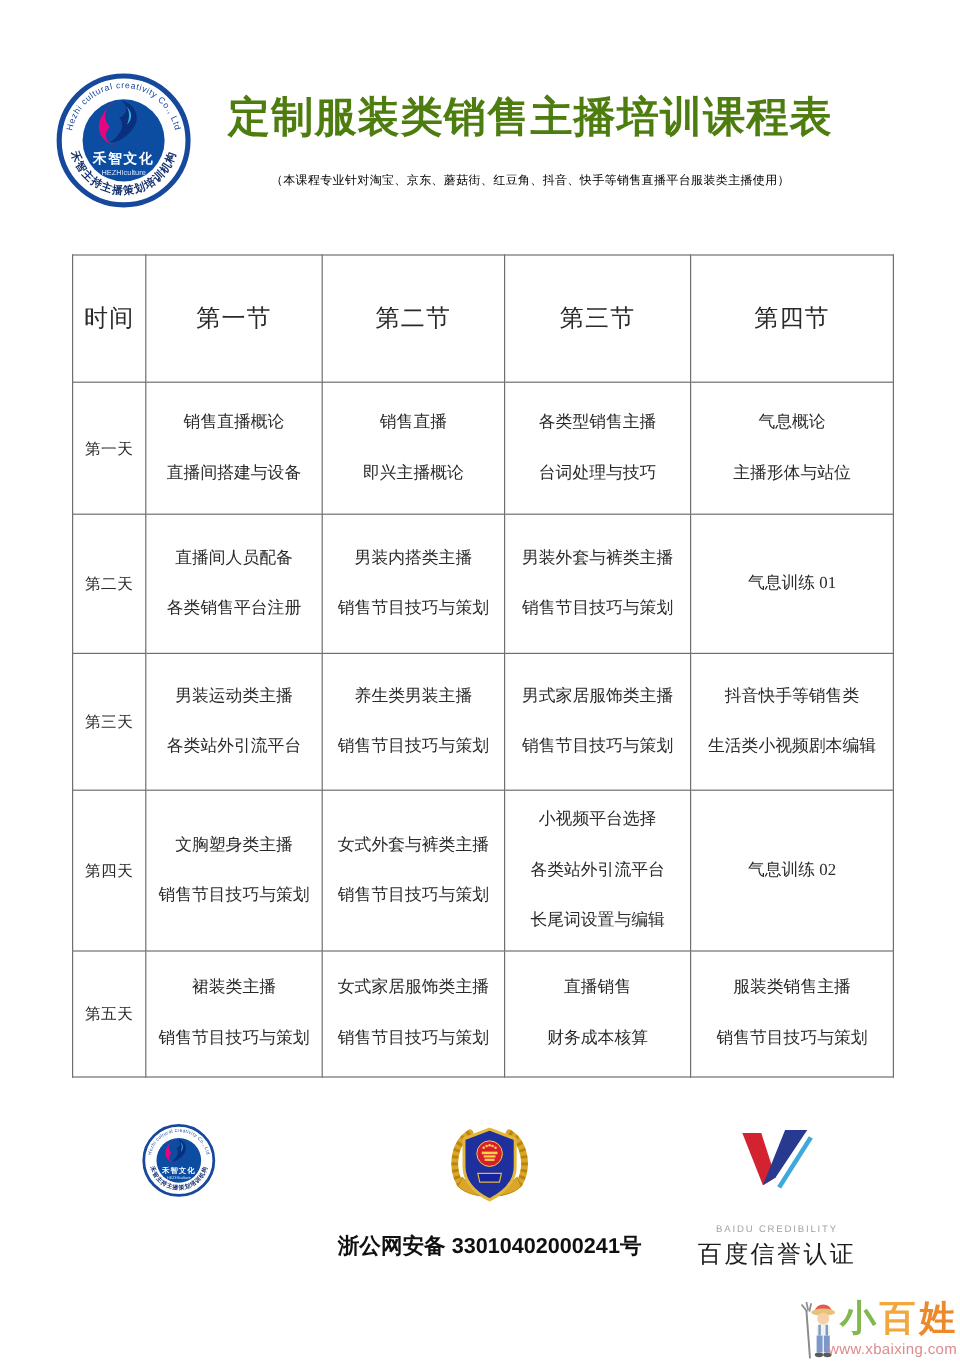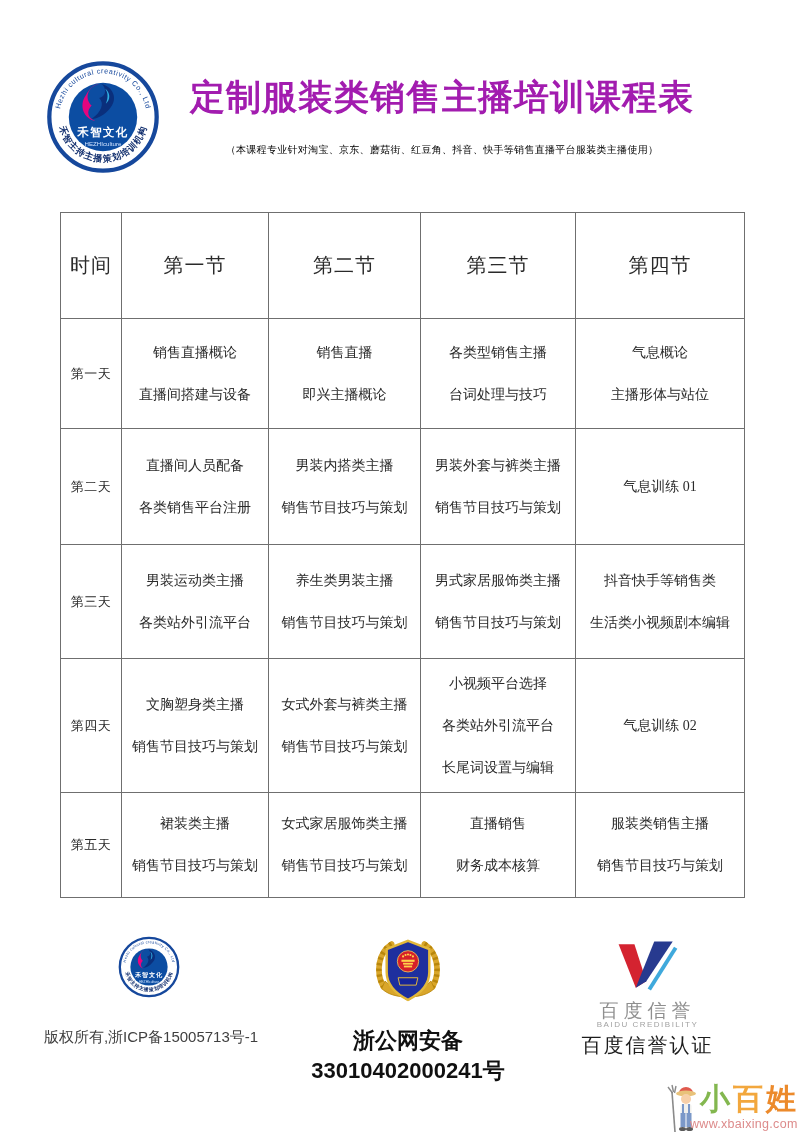--- a/index.html
+++ b/index.html
@@ -3,36 +3,36 @@
 <meta charset="utf-8">
 <style>
   html,body{margin:0;padding:0;background:#ffffff;}
   .page{position:relative;width:800px;height:1142px;background:#ffffff;overflow:hidden;
         font-family:"Liberation Serif",serif;color:#1a1a1a;}
 
   
   .hezhi-logo{position:absolute;left:46px;top:60px;}
   .hezhi-logo-footer{position:absolute;left:118px;top:936px;}
   .title-block{position:absolute;left:84px;top:76px;width:716px;text-align:center;}
-  .main-title{font-size:35px;font-weight:bold;letter-spacing:1px;color:#a21caf;line-height:1.25;}
+  .main-title{font-size:35px;font-weight:bold;letter-spacing:1px;color:#4d7c0f;line-height:1.25;}
   .sub-title{margin-top:23px;font-size:10px;color:#000000;letter-spacing:0.3px;}
 
   
   table.course{position:absolute;left:60px;top:212px;width:684px;border-collapse:collapse;
                table-layout:fixed;}
   table.course th,table.course td{border:1px solid #6f6f6f;text-align:center;vertical-align:middle;
                padding:0 4px;color:#2a2a2a;}
   table.course th{font-size:20px;font-weight:normal;letter-spacing:1px;}
   td.day{font-size:13px;letter-spacing:0.5px;}
   td.cell{font-size:14px;white-space:pre-line;line-height:42px;}
 
   
   .foot-text{position:absolute;font-family:"Liberation Sans",sans-serif;text-align:center;}
   .copyright{left:20px;top:1028px;width:262px;font-size:15px;color:#3f3f3f;}
-  .police-text{left:268px;top:1026px;width:280px;font-size:22px;font-weight:bold;color:#101010;}
+  .police-text{left:268px;top:1026px;width:280px;font-size:18px;font-weight:bold;color:#101010;}
   .police-badge{position:absolute;left:367px;top:931px;}
   .baidu-logo{position:absolute;left:612px;top:940px;}
   .baidu-name{left:575px;top:998px;width:145px;font-size:19px;color:#8f8f8f;letter-spacing:5px;}
   .baidu-name-en{left:575px;top:1020px;width:145px;font-size:8px;color:#a2a2a2;letter-spacing:1.5px;}
   .baidu-cert{left:575px;top:1032px;width:145px;font-size:20px;color:#1c1c1c;letter-spacing:2px;}
 
   
   .watermark{position:absolute;left:666px;top:1078px;width:134px;height:60px;}
   .farmer{position:absolute;left:0;top:2px;}
   .wm-chars{position:absolute;left:34px;top:6px;display:flex;gap:3px;
@@ -154,21 +154,20 @@
     </text>
     <text font-size="9.5" fill="#13306f" font-weight="bold" letter-spacing="1">
       <textPath href="#arcBot2" startOffset="50%" text-anchor="middle">禾智主持主播策划培训机构</textPath>
     </text>
     <path d="M56,25 C44,28 40,40 48,48 C42,54 44,62 52,64 C40,62 34,48 42,37 C46,30 50,26 56,25 Z" fill="#e6057f"></path>
     <path d="M58,25 C70,28 76,40 68,50 C62,58 54,62 48,62 C58,55 62,46 56,40 C64,38 64,29 58,25 Z" fill="#0a2f7c"></path>
     <path d="M62,30 C68,34 68,42 63,46 C66,39 65,33 62,30 Z" fill="#2fb1e3"></path>
     <text x="60" y="80" text-anchor="middle" font-size="12" font-weight="bold" fill="#ffffff" letter-spacing="1.5">禾智文化</text>
     <text x="60" y="90" text-anchor="middle" font-size="6.5" fill="#cfe3ff" font-family="Liberation Sans, sans-serif">HEZHIculture</text>
   </svg>
-  <div class="foot-text copyright">版权所有,浙ICP备15005713号-1</div>
 
   <svg class="police-badge" width="82" height="82" viewBox="0 0 100 100">
     <path d="M30,16 C14,26 10,50 20,68" fill="none" stroke="#d9a62a" stroke-width="7" stroke-linecap="round"></path>
     <path d="M70,16 C86,26 90,50 80,68" fill="none" stroke="#d9a62a" stroke-width="7" stroke-linecap="round"></path>
     <path d="M30,16 C14,26 10,50 20,68" fill="none" stroke="#b8860b" stroke-width="6.5" stroke-dasharray="3 4"></path>
     <path d="M70,16 C86,26 90,50 80,68" fill="none" stroke="#b8860b" stroke-width="6.5" stroke-dasharray="3 4"></path>
     <path d="M18,70 C30,84 70,84 82,70 L78,61 C66,74 34,74 22,61 Z" fill="#d9a62a" stroke="#b8860b" stroke-width="1"></path>
     <circle cx="50" cy="79" r="5" fill="#e3b83a" stroke="#b8860b" stroke-width="1"></circle>
     <path d="M50,12 L76,22 L76,50 C76,66 64,77 50,84 C36,77 24,66 24,50 L24,22 Z" fill="#1e2f9e" stroke="#e3b83a" stroke-width="3"></path>
     <circle cx="50" cy="37" r="13" fill="#d5202a" stroke="#f0cc5a" stroke-width="1"></circle>
@@ -182,21 +181,20 @@
     <rect x="45" y="42.2" width="10" height="2.2" fill="#ffd24a"></rect>
     <path d="M38,57 L62,57 L60,66 L40,66 Z" fill="#16249a" stroke="#e3b83a" stroke-width="1.2"></path>
   </svg>
   <div class="foot-text police-text">浙公网安备 33010402000241号</div>
 
   <svg class="baidu-logo" width="66" height="52" viewBox="0 0 100 78">
     <polygon points="10,6 34,6 52,62 36,72" fill="#d42330"></polygon>
     <polygon points="92,2 64,2 36,72 52,62" fill="#273a8f"></polygon>
     <polygon points="94,10 99,13 59,76 54,73" fill="#3fa9dc"></polygon>
   </svg>
-  <div class="foot-text baidu-name">百度信誉</div>
   <div class="foot-text baidu-name-en">BAIDU CREDIBILITY</div>
   <div class="foot-text baidu-cert">百度信誉认证</div>
 
   <div class="watermark">
     <svg class="farmer" width="34" height="56" viewBox="0 0 34 56">
       <line x1="6" y1="12" x2="9" y2="52" stroke="#8a8a8a" stroke-width="1.6"></line>
       <line x1="2" y1="7" x2="6.5" y2="13" stroke="#8a8a8a" stroke-width="1.4"></line>
       <line x1="6" y1="5" x2="7.5" y2="12" stroke="#8a8a8a" stroke-width="1.4"></line>
       <line x1="10" y1="6" x2="8.5" y2="13" stroke="#8a8a8a" stroke-width="1.4"></line>
       <path d="M13,13 A7,6 0 0 1 27,13 Z" fill="#e05a4e"></path>

